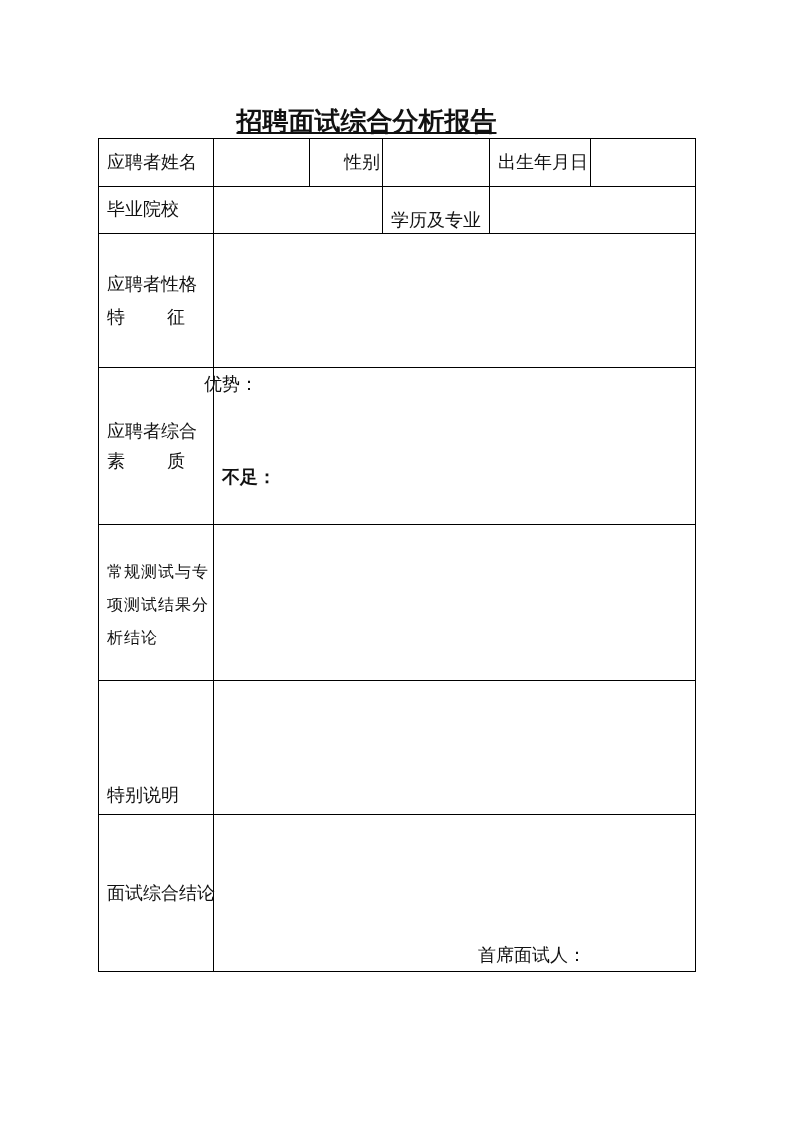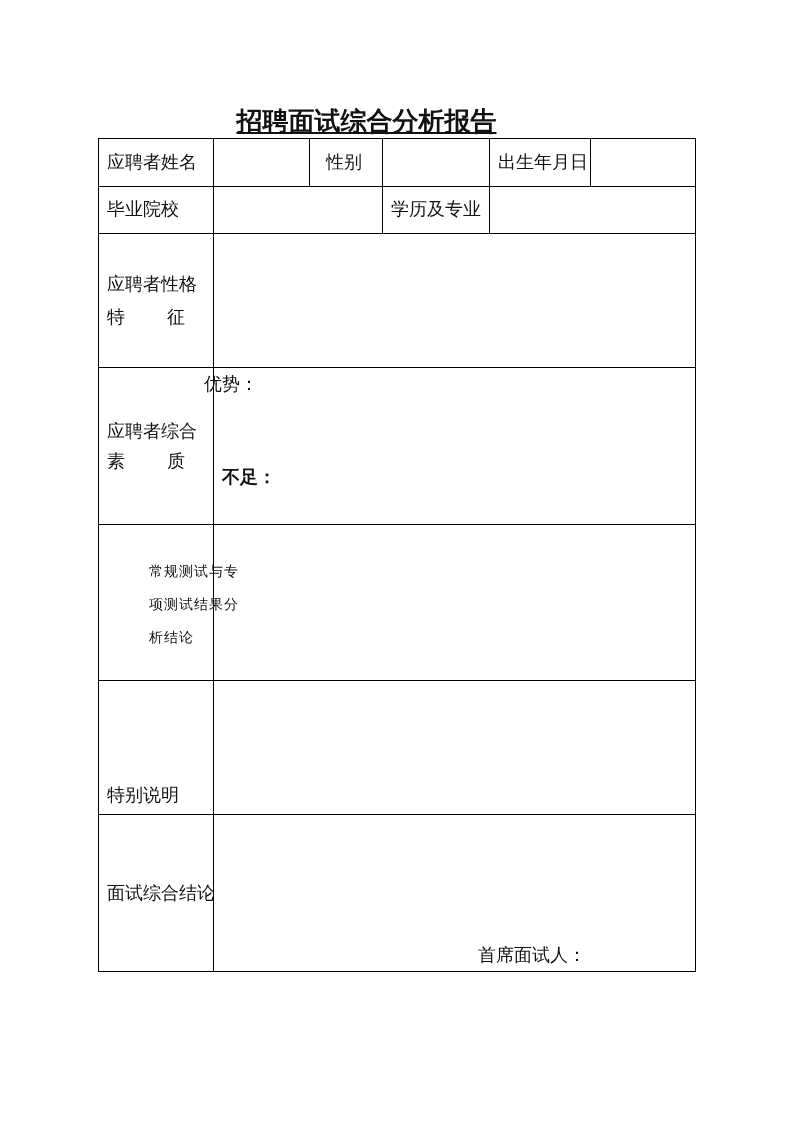--- a/index.html
+++ b/index.html
@@ -2,44 +2,44 @@
 <html><head>
 <meta charset="utf-8">
 <style>
   html, body { margin:0; padding:0; background:#fff; }
   body { width:793px; height:1122px; position:relative; overflow:hidden;
          font-family:"DejaVu Sans", sans-serif; color:#111; }
   .title { position:absolute; left:0; width:733px; top:104px; text-align:center;
            font-size:26px; font-weight:bold; text-decoration:underline; letter-spacing:0px; }
   .cell { position:absolute; box-sizing:border-box; border:1px solid #000; }
   .lbl { position:absolute; font-size:18px; line-height:16px; white-space:nowrap; }
-  .wrap { white-space:normal; width:104px; line-height:33px; font-size:14px; letter-spacing:1px;margin-left:42px; }
+  .wrap { white-space:normal; width:104px; line-height:33px; font-size:16px; letter-spacing:1px; }
   .spread { display:flex; justify-content:space-between; width:78px; }
 </style>
 </head>
 <body>
 
 <div class="title">招聘面试综合分析报告</div>
 
 <div class="cell" style="left:98px;top:138px;width:116px;height:49px;"></div>
 <div class="cell" style="left:213px;top:138px;width:97px;height:49px;"></div>
 <div class="cell" style="left:309px;top:138px;width:74px;height:49px;"></div>
 <div class="cell" style="left:382px;top:138px;width:108px;height:49px;"></div>
 <div class="cell" style="left:489px;top:138px;width:102px;height:49px;"></div>
 <div class="cell" style="left:590px;top:138px;width:106px;height:49px;"></div>
 <span class="lbl" style="left:107px;top:154px;">应聘者姓名</span>
-<span class="lbl" style="left:326px;top:154px;text-align:center;">性别</span>
+<span class="lbl" style="left:344px;top:154px;text-align:center;">性别</span>
 <span class="lbl" style="left:498px;top:154px;">出生年月日</span>
 
 <div class="cell" style="left:98px;top:186px;width:116px;height:48px;"></div>
 <div class="cell" style="left:213px;top:186px;width:170px;height:48px;"></div>
 <div class="cell" style="left:382px;top:186px;width:108px;height:48px;"></div>
 <div class="cell" style="left:489px;top:186px;width:207px;height:48px;"></div>
 <span class="lbl" style="left:107px;top:201px;">毕业院校</span>
-<span class="lbl" style="left:391px;top:201px;">学历及专业</span>
+<span class="lbl" style="left:391px;top:212px;">学历及专业</span>
 
 <div class="cell" style="left:98px;top:233px;width:116px;height:135px;"></div>
 <div class="cell" style="left:213px;top:233px;width:483px;height:135px;"></div>
 <span class="lbl" style="left:107px;top:276px;">应聘者性格</span>
 <div class="lbl spread" style="left:107px;top:309px;">
   <span>特</span>
   <span>征</span>
 </div>
 
 <div class="cell" style="left:98px;top:367px;width:116px;height:158px;"></div>

